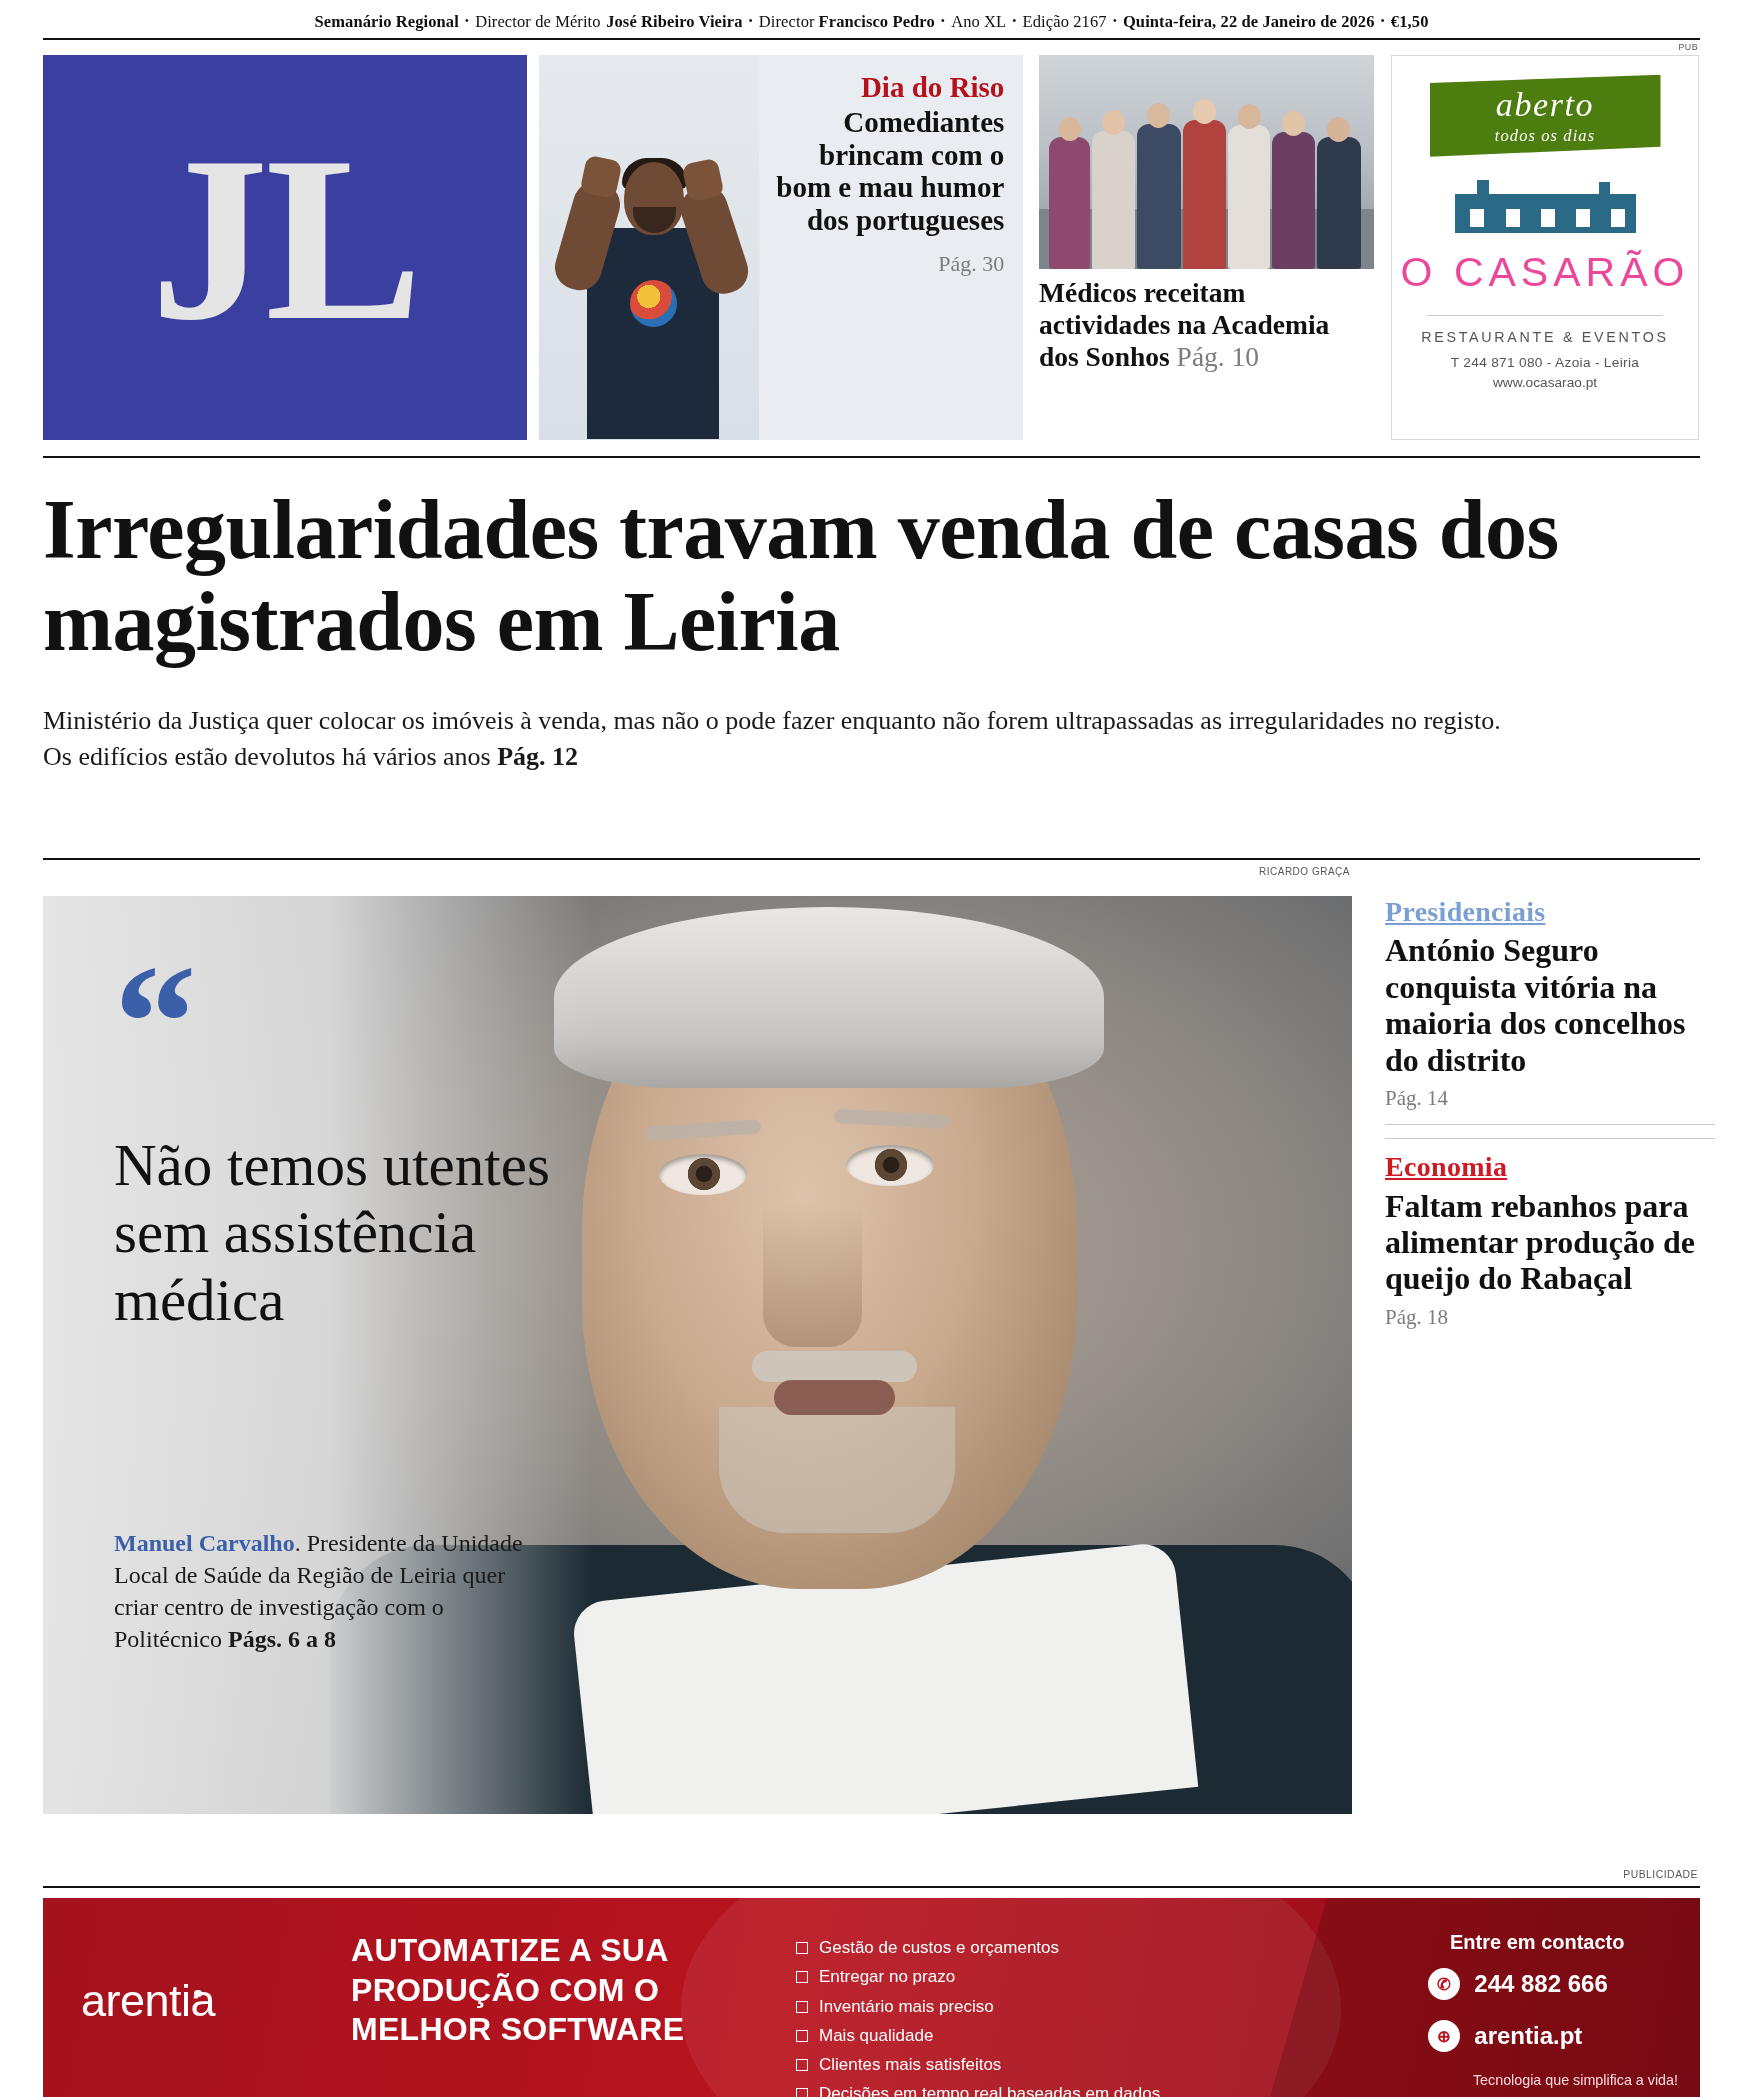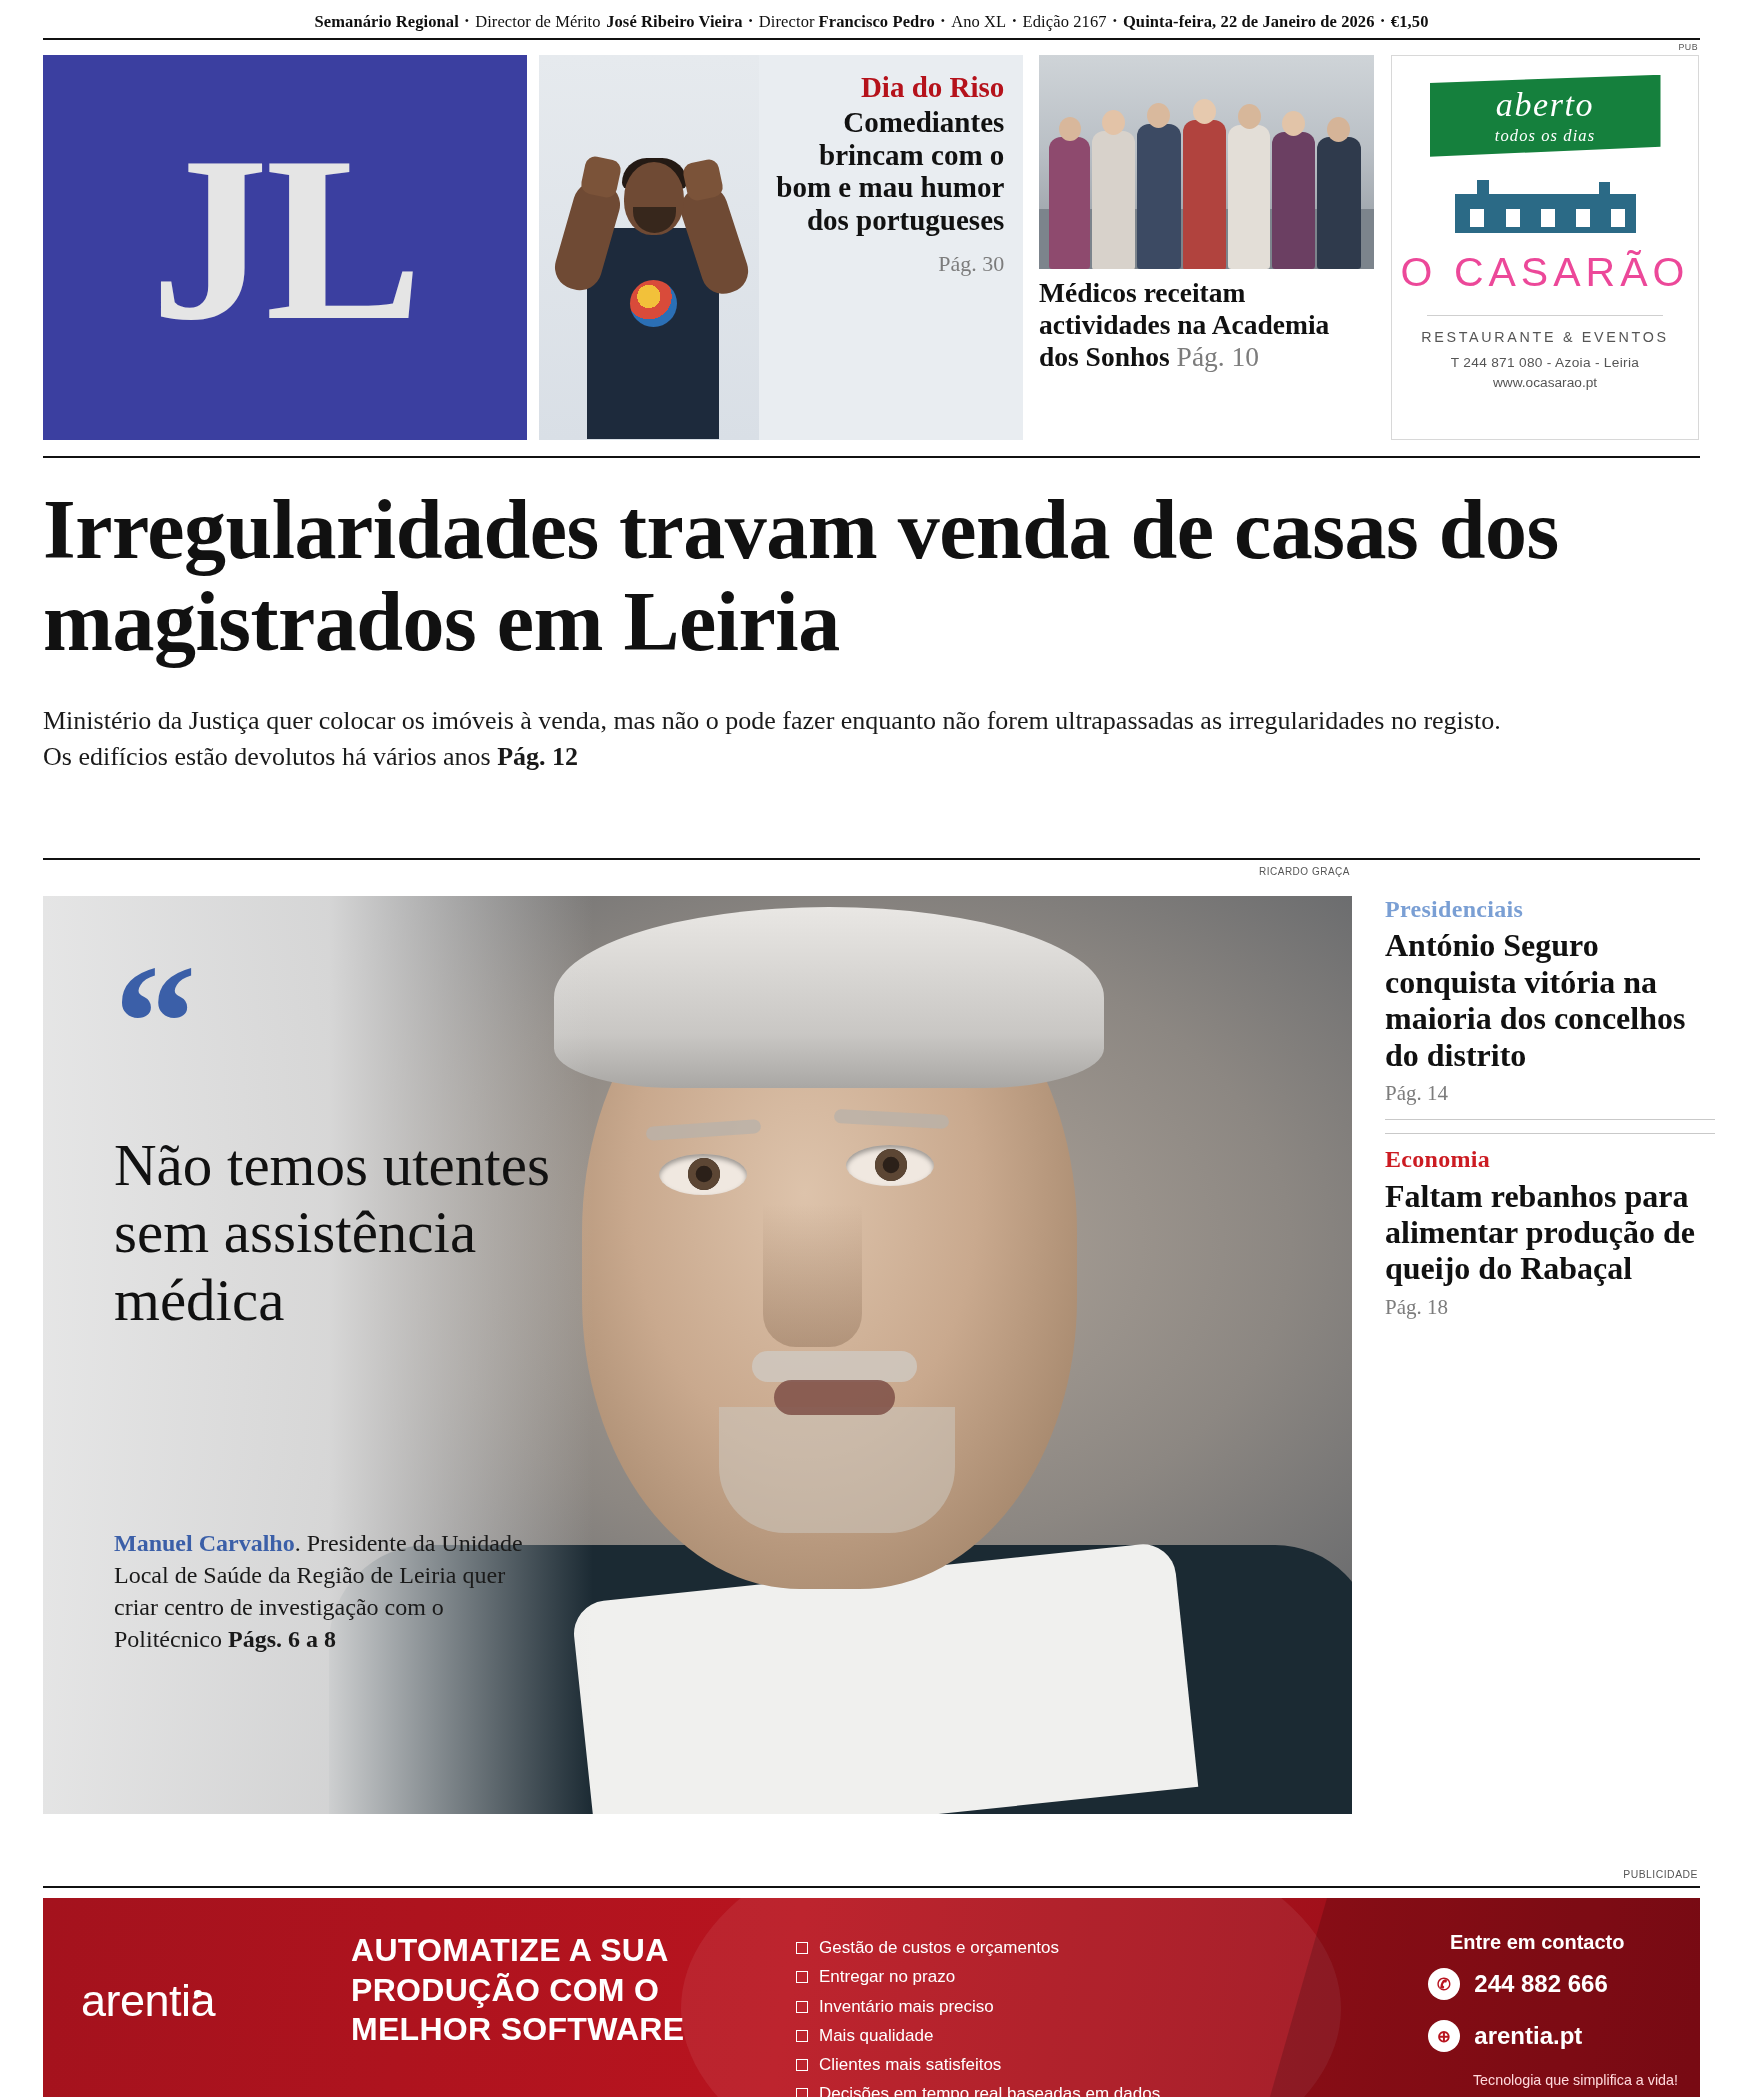--- a/index.html
+++ b/index.html
@@ -152,21 +152,21 @@
   .t2-text .pg { color: #7c7c7c; font-weight: normal; }
 
   
   .ad-casarao {
     position: absolute; left: 1391px; top: 55px; width: 308px; height: 385px;
     border: 1.6px solid #d8d8d8; background: #fff;
     display: flex; flex-direction: column; align-items: center; padding-top: 18.7px;
   }
   .casarao-banner {
     width: 231px; height: 82px; position: relative;
-    background: #15803d;
+    background: #4d7c0f;
     clip-path: polygon(0 10%, 100% 0, 100% 88%, 0 100%);
     display: flex; flex-direction: column; align-items: center; justify-content: center;
   }
   .casarao-banner .l1 {
     font-family: "Liberation Serif", serif; font-style: italic;
     color: #fff; font-size: 34px; letter-spacing: 1.6px;
   }
   .casarao-banner .l2 {
     font-family: "Liberation Serif", serif; font-style: italic;
     color: #fff; font-size: 16.5px; letter-spacing: 1.1px; margin-top: 2.2px;
@@ -313,21 +313,21 @@
     font-family: "Liberation Serif", serif; font-size: 24px; line-height: 1.33; color: #1a1a1a;
   }
   .iv-byline .nm { color: #3b5fa8; font-weight: bold; }
   .iv-byline b { font-weight: bold; }
 
   
   .rail { position: absolute; left: 1385px; top: 896px; width: 330px; }
   .rail-item { margin-bottom: 10px; }
   .rail-kicker {
     font-family: "Liberation Serif", serif; font-weight: bold;
-    font-size: 24px; letter-spacing: 0.3px; margin-bottom: 4.4px;
+    font-size: 28px; letter-spacing: 0.3px; margin-bottom: 4.4px; text-decoration: underline;
   }
   .k-presidenciais { color: #7a9fd4; }
   .k-mobilidade { color: #7a9fd4; }
   .k-economia { color: #cc1b22; }
   .rail-head {
     font-family: "Liberation Serif", serif; font-weight: bold;
     font-size: 32px; line-height: 1.14; color: #111;
   }
   .rail-page {
     font-family: "Liberation Serif", serif; font-size: 21px; color: #7c7c7c; margin-top: 7.7px;

